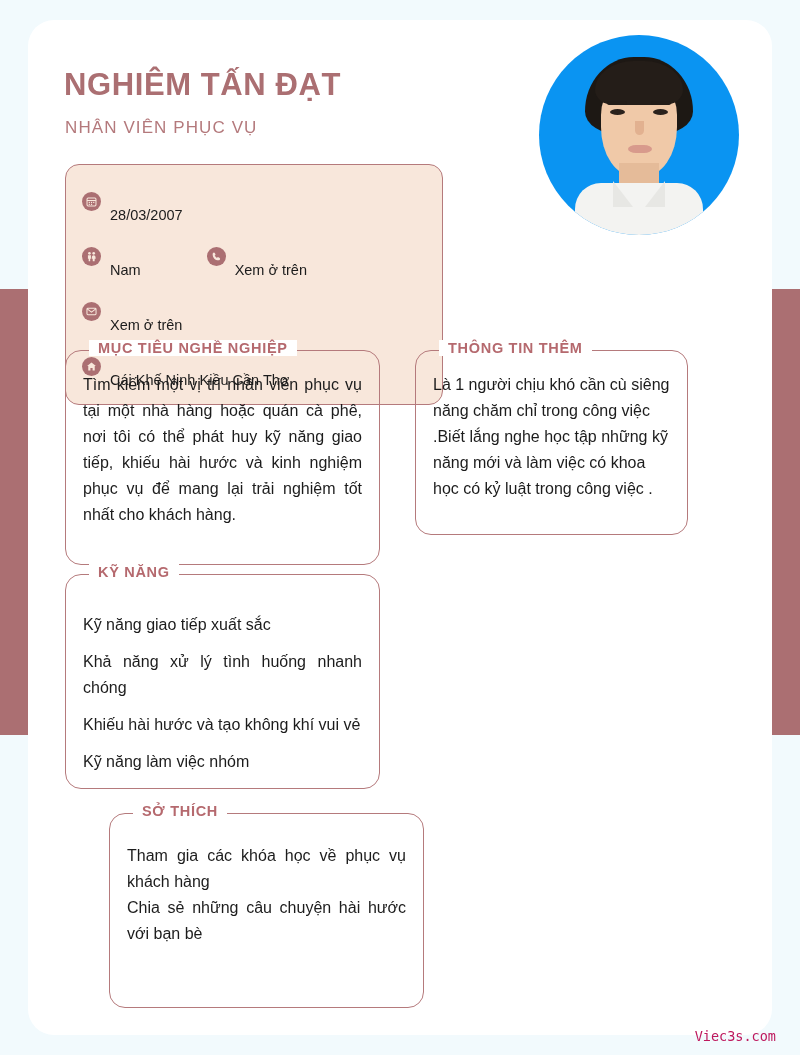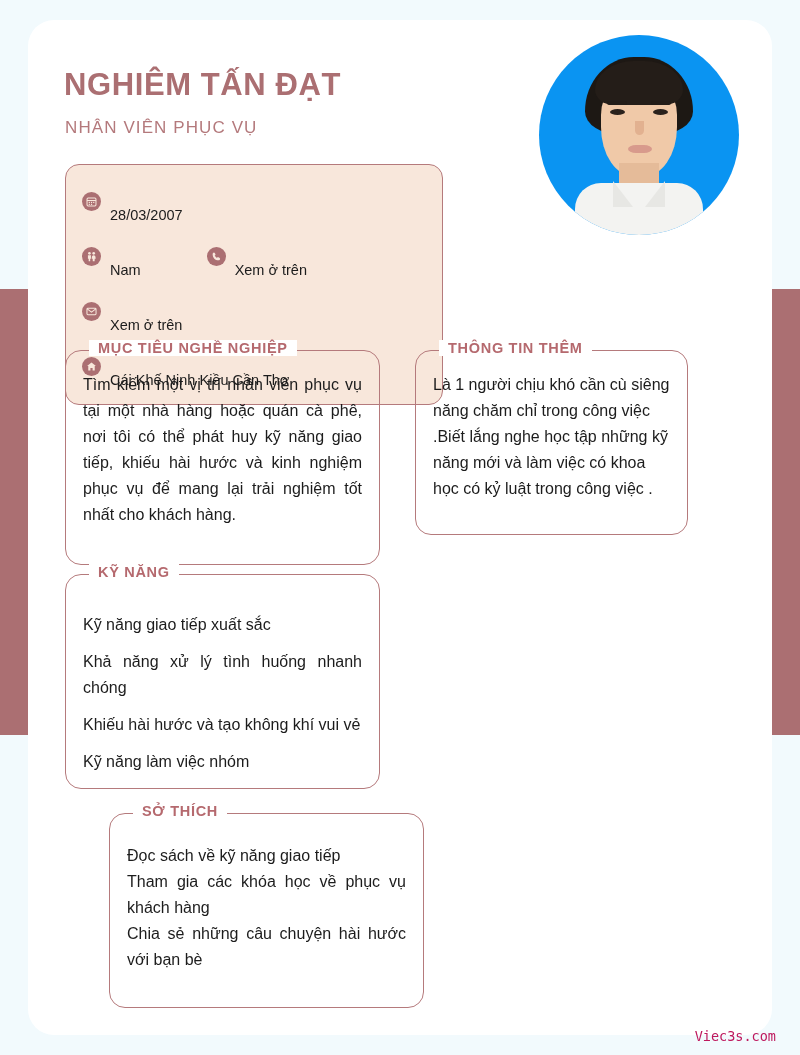--- a/index.html
+++ b/index.html
@@ -401,21 +401,20 @@
       <p class="skill-line">Khả năng xử lý tình huống nhanh chóng</p>
       <p class="skill-line">Khiếu hài hước và tạo không khí vui vẻ</p>
       <p class="skill-line">Kỹ năng làm việc nhóm</p>
     </div>
   </div>
 
   <div class="section" style="left:37px; top:793px; width:315px; height:195px;margin-left:44px;">
     <div class="sec-frame"></div>
     <div class="sec-title">SỞ THÍCH</div>
     <div class="sec-body" style="padding-top:30px;">
-      <p class="hobby-line">Đọc sách về kỹ năng giao tiếp</p>
       <p class="hobby-line">Tham gia các khóa học về phục vụ khách hàng</p>
       <p class="hobby-line">Chia sẻ những câu chuyện hài hước với bạn bè</p>
     </div>
   </div>
 
 </div>
 
 <div class="watermark">Viec3s.com</div>
 
 </body></html>

